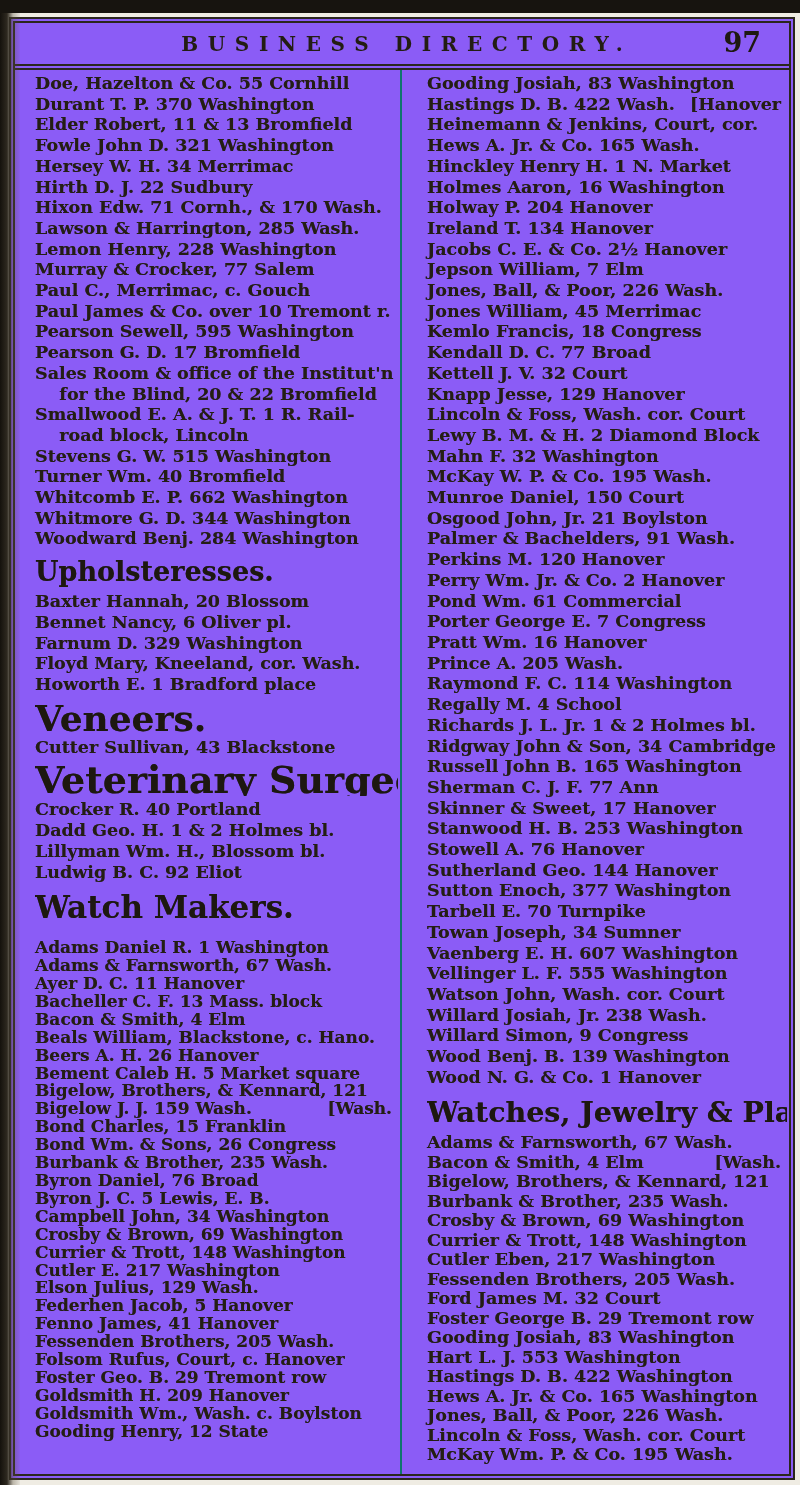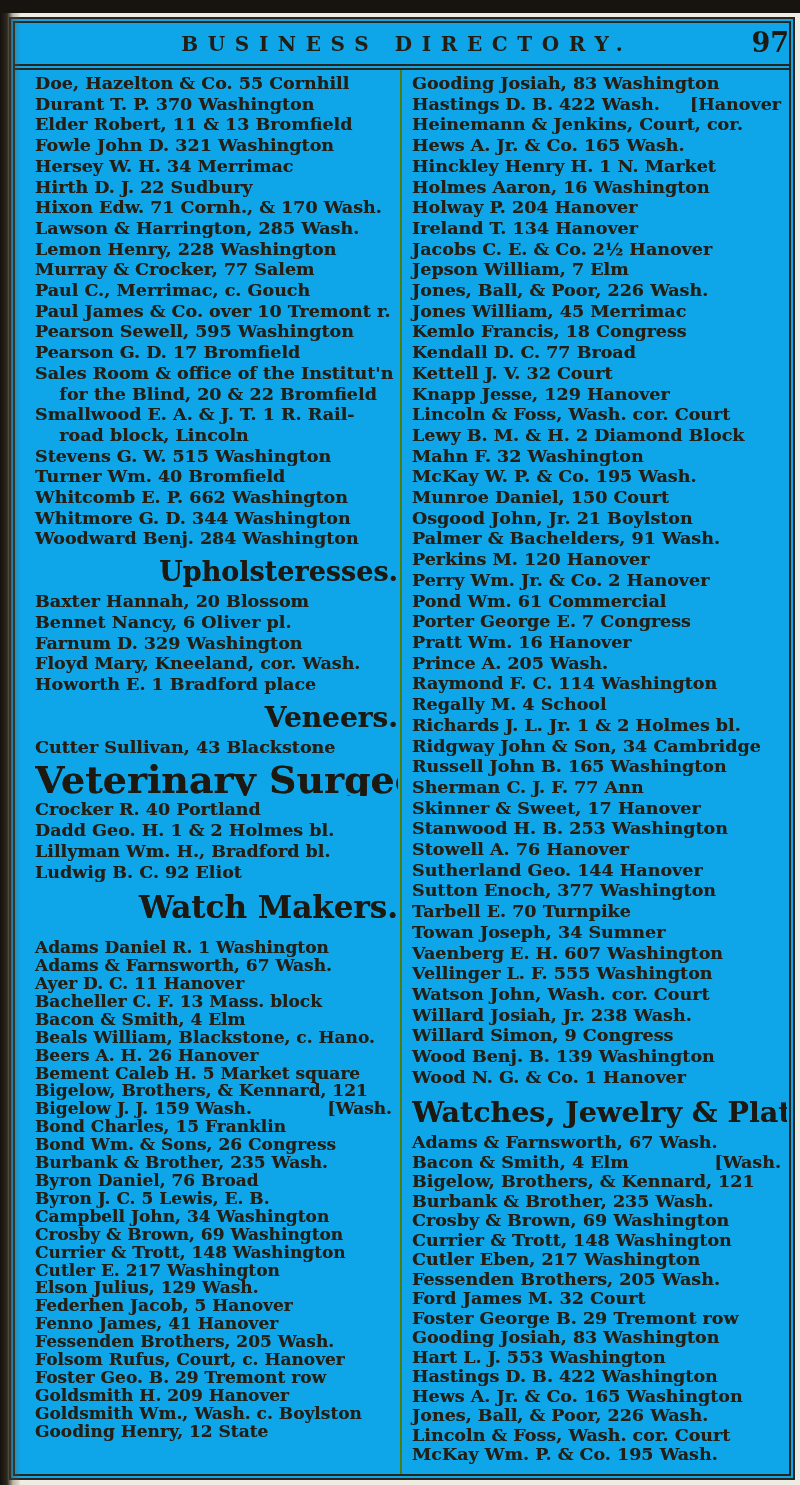--- a/index.html
+++ b/index.html
@@ -13,61 +13,61 @@
     position: absolute; top: 0; left: 0; width: 800px; height: 13px;
     background: #17140f; z-index: 6;
   }
   .scan-left {
     position: absolute; top: 10px; left: 0; bottom: 0; width: 20px; z-index: 5;
     background: linear-gradient(90deg, #14110c 0%, #2e2920 35%, rgba(90,80,60,0.35) 65%, rgba(120,110,90,0.08) 100%);
   }
   .frame {
     position: absolute; top: 17px; left: 9px; right: 5px; bottom: 5px;
     border: 6px double #2b261d;
-    background: #0ea5e9;
+    background: #8b5cf6;
     box-sizing: border-box;
   }
   .page-header {
     position: relative; height: 41px;
     border-bottom: 6px double #2b261d;
     display: flex; align-items: center; justify-content: center;
   }
   .page-title {
     font-size: 20px; font-weight: bold; letter-spacing: 0.48em;
     text-indent: 0.48em; color: #231d13;
   }
   .page-number {
-    position: absolute; right: 0; top: 4px;
+    position: absolute; right: 28px; top: 4px;
     font-size: 27px; font-weight: bold; color: #1e1911;
   }
   .columns { display: flex; height: calc(100% - 47px); }
   .column {
     width: 50%; box-sizing: border-box; overflow: hidden;
     padding: 3px 2px 0 14px;
   }
-  .column:first-child { border-right: 2px solid #4d7c0f; padding-left: 20px; }
-  .column:last-child { padding-left: 10px; }
+  .column:first-child { border-right: 2px solid #0f766e; padding-left: 20px; }
+  .column:last-child { padding-left: 25px; }
   .line {
     white-space: pre; font-weight: bold;
     font-size: 17.5px; line-height: 20.7px;
     color: #241e14;
     text-shadow: 0 0 0.5px rgba(38,30,18,0.55);
   }
   .br { float: right; padding-right: 6px; }
   .section-heading {
-    text-align: right; font-weight: bold;
+    text-align: left; font-weight: bold;
     font-size: 27px; line-height: 32px;
     margin: 7px 0 3px; color: #1d1810;
     white-space: nowrap; overflow: hidden;
     text-shadow: 0 0 0.6px rgba(30,24,14,0.6);
   }
   
   .column:first-child .section:nth-child(5) .line { font-size: 17px; line-height: 17.9px; }
   .column:first-child .section:nth-child(5) .section-heading { font-size: 31px; margin: 9px 0 16px; }
-  .column:first-child .section:nth-child(3) .section-heading { font-size: 28px; }
+  .column:first-child .section:nth-child(3) .section-heading { font-size: 36px; }
   .column:first-child .section:nth-child(4) .section-heading { font-size: 38px; }
   
   .column:last-child .section:nth-child(2) .line { font-size: 17.5px; line-height: 19.5px; }
   .column:last-child .section:nth-child(2) .section-heading { font-size: 28.5px; margin: 9px 0 5px; }
 </style>
 </head>
 <body>
 
 <div class="scan-top"></div>
 <div class="scan-left"></div>
@@ -113,21 +113,21 @@
           <div class="line">Howorth E. 1 Bradford place</div>
         </div>
         <div class="section">
           <div class="section-heading">Veneers.</div>
           <div class="line">Cutter Sullivan, 43 Blackstone</div>
         </div>
         <div class="section">
           <div class="section-heading">Veterinary Surgeons.</div>
           <div class="line">Crocker R. 40 Portland</div>
           <div class="line">Dadd Geo. H. 1 &amp; 2 Holmes bl.</div>
-          <div class="line">Lillyman Wm. H., Bradford bl.</div>
+          <div class="line">Lillyman Wm. H., Blossom bl.</div>
           <div class="line">Ludwig B. C. 92 Eliot</div>
         </div>
         <div class="section">
           <div class="section-heading">Watch Makers.</div>
           <div class="line">Adams Daniel R. 1 Washington</div>
           <div class="line">Adams &amp; Farnsworth, 67 Wash.</div>
           <div class="line">Ayer D. C. 11 Hanover</div>
           <div class="line">Bacheller C. F. 13 Mass. block</div>
           <div class="line">Bacon &amp; Smith, 4 Elm</div>
           <div class="line">Beals William, Blackstone, c. Hano.</div>

